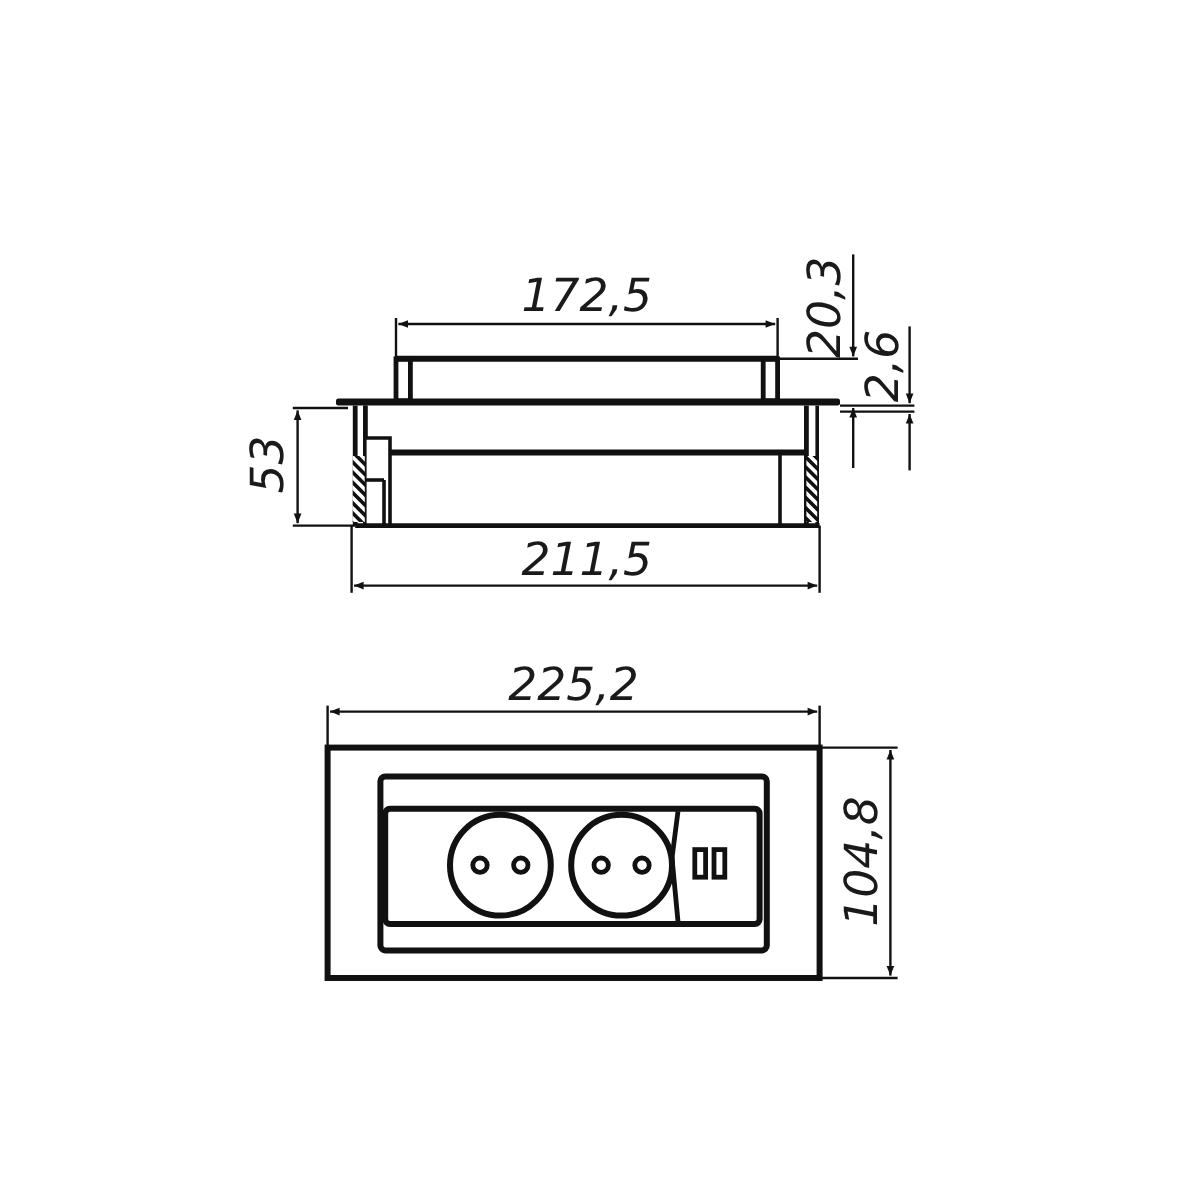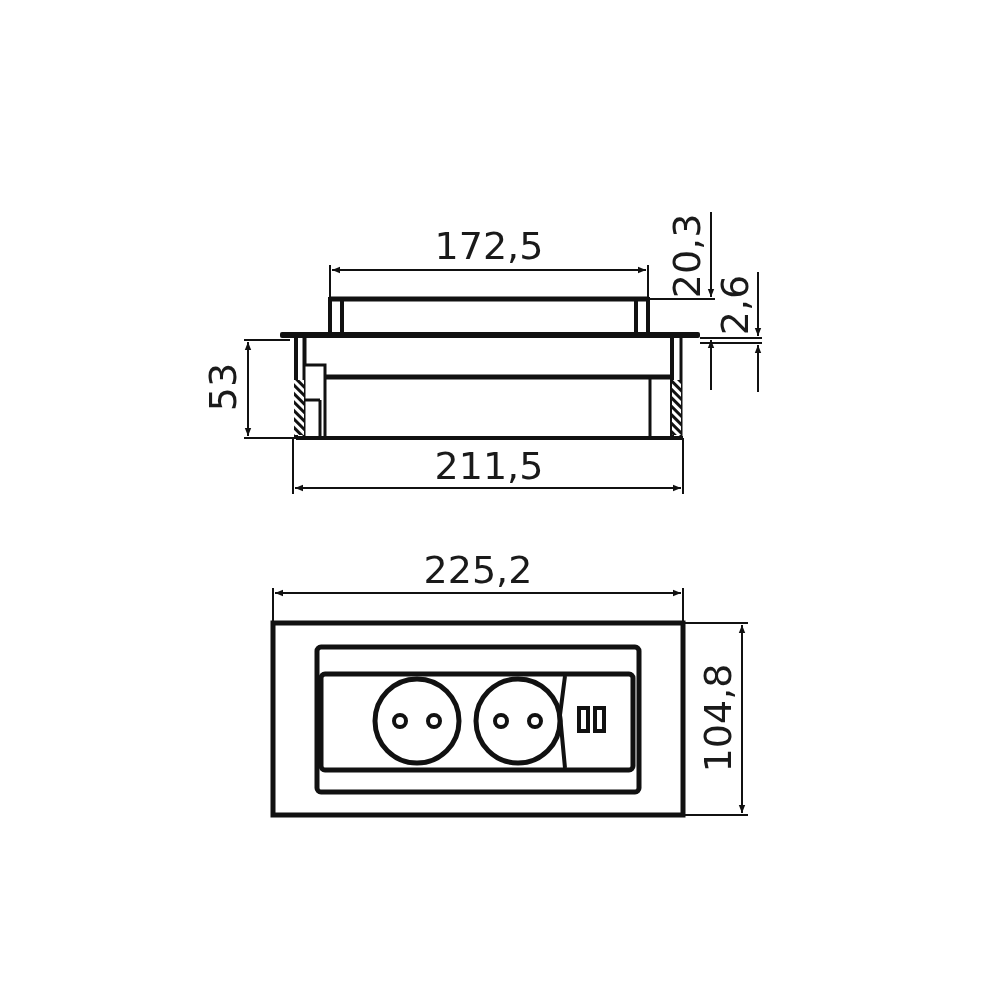--- a/index.html
+++ b/index.html
@@ -1,16 +1,16 @@
 <!DOCTYPE html>
 <html><head>
 <meta charset="utf-8">
 <style>
   html, body { margin:0; padding:0; background:#ffffff; }
-  .canvas { position:relative; width:1000px; height:1000px; background:#ffffff; overflow:hidden; }
+  .canvas { position:relative; width:1000px; height:1000px; background:#ffffff; overflow:hidden;font-style:italic; }
   svg { position:absolute; left:0; top:0; }
   .dim-text { font-family:"DejaVu Sans", sans-serif; font-size:38px; fill:#1a1a1a; }
 </style>
 </head>
 <body>
 
 <div class="canvas">
 <svg width="1000" height="1000" viewBox="0 0 1000 1000" xmlns="http://www.w3.org/2000/svg">
   <defs>
     <marker id="arr" viewBox="0 0 10 10" refX="10" refY="5" markerWidth="12" markerHeight="8" orient="auto-start-reverse" markerUnits="userSpaceOnUse">

